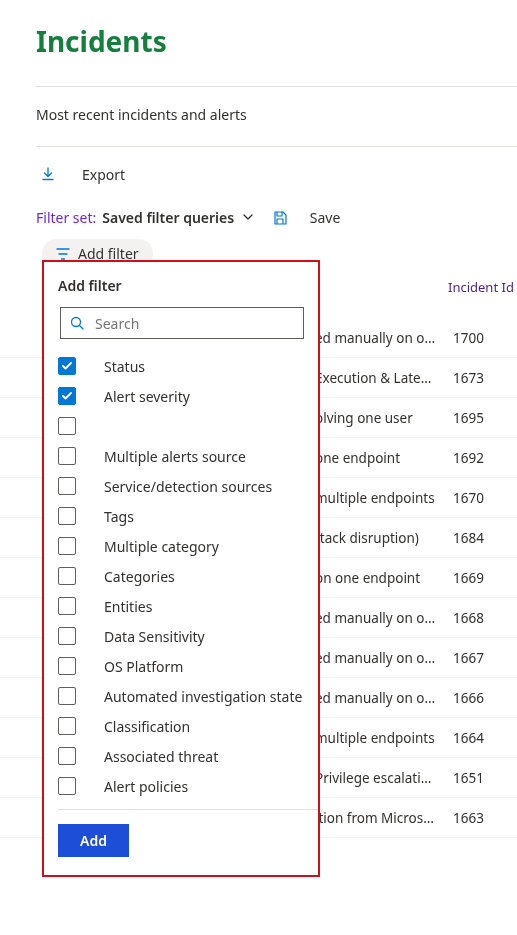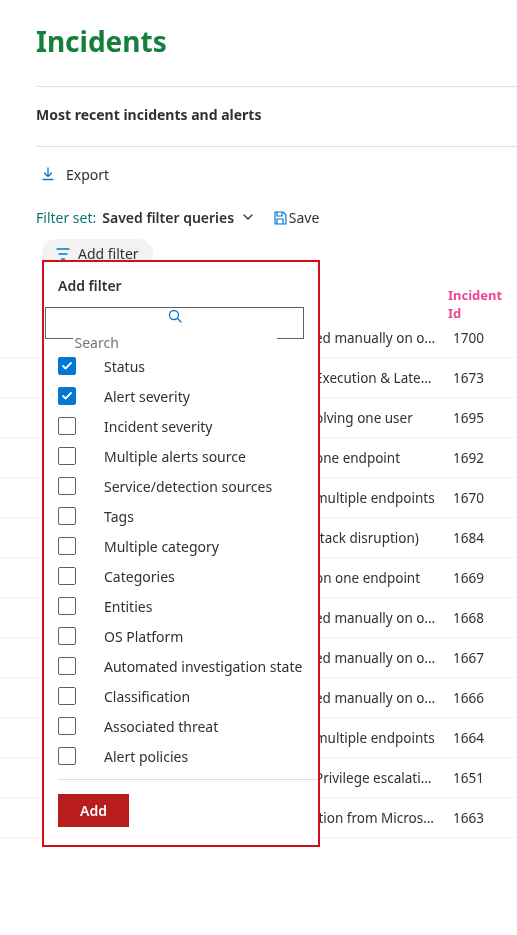--- a/index.html
+++ b/index.html
@@ -18,65 +18,65 @@
     font-weight: 700;
     margin: 22px 0 26px 36px;
     color: #15803d;
   }
   .hline {
     border: none;
     border-top: 1px solid #e1dfdd;
     margin: 0 0 0 36px;
   }
   .section-label {
-    font-weight: 700;
+    font-weight: 400;
     font-size: 14px;
     margin: 18px 0 22px 36px;
   }
   .export-row {
     display: flex;
     align-items: center;
-    gap: 10px;
+    gap: 26px;
     margin: 18px 0 24px 40px;
     cursor: pointer;
   }
   .icon { display: inline-flex; align-items: center; justify-content: center; }
   .filter-set-row {
     display: flex;
     align-items: center;
     gap: 6px;
     margin: 0 0 12px 36px;
     font-size: 14px;
   }
-  .filter-set-row .label { color: #0f766e; }
+  .filter-set-row .label { color: #6d28d9; }
   .filter-set-row .value { font-weight: 600; }
-  .filter-set-row .save { margin-left: 12px; display:flex; align-items:center; gap:1px; cursor:pointer; }
+  .filter-set-row .save { margin-left: 12px; display:flex; align-items:center; gap:22px; cursor:pointer; }
   .pill {
     display: inline-flex;
     align-items: center;
     gap: 8px;
     background: #f3f2f1;
     border-radius: 16px;
     padding: 5px 14px;
     margin-left: 42px;
     font-size: 14px;
     color: #323130;
     cursor: pointer;
   }
   
   .table-area {
     position: relative;
     padding: 28px 0 0 0;
   }
   .col-header {
     position: absolute;
-    top: 18px;
-    font-weight: 700;
+    top: 10px;
+    font-weight: 400;
     font-size: 13px;
-    color: #ec4899;
+    color: #4c1d95;
   }
   .rows { margin-top: 22px; }
   .row {
     display: flex;
     align-items: center;
     height: 40px;
     border-bottom: 1px solid #f3f2f1;
     padding-left: 315px;
   }
   .row .name {
@@ -105,24 +105,23 @@
   .popup-title {
     font-weight: 600;
     font-size: 14px;
     margin: 0 0 12px 14px;
   }
   .search-box {
     display: flex;
     align-items: center;
     gap: 8px;
     border: 1px solid #605e5c;
-    margin: 0 14px 12px 1px;
+    margin: 0 14px 12px 16px;
     height: 32px;
     padding: 0 8px;
-    flex-direction: column;
   }
   .search-box input {
     border: none;
     outline: none;
     flex: 1;
     font-size: 14px;
     font-family: inherit;
     color: #605e5c;
   }
   .opt {
@@ -150,21 +149,21 @@
   .cb.checked svg { display:block; }
   .cb svg { display:none; }
   .opt-label { font-size: 14px; }
   .opts-divider {
     border: none;
     border-top: 1px solid #e1dfdd;
     margin: 8px 0 0 14px;
   }
   .add-btn {
     margin: 14px 0 0 14px;
-    background: #b91c1c;
+    background: #1d4ed8;
     color: #fff;
     border: none;
     font-weight: 600;
     font-size: 14px;
     padding: 7px 22px;
     cursor: pointer;
     font-family: inherit;
   }
 </style>
 </head>
@@ -295,21 +294,20 @@
         <div class="opt">
           <span class="cb checked">
             <svg width="12" height="12" viewBox="0 0 12 12">
               <path d="M2 6l2.5 2.5L10 3" fill="none" stroke="#fff" stroke-width="1.8" stroke-linecap="round" stroke-linejoin="round"></path>
             </svg>
           </span>
           <span class="opt-label">Alert severity</span>
         </div>
         <div class="opt">
           <span class="cb"></span>
-          <span class="opt-label">Incident severity</span>
         </div>
         <div class="opt">
           <span class="cb"></span>
           <span class="opt-label">Multiple alerts source</span>
         </div>
         <div class="opt">
           <span class="cb"></span>
           <span class="opt-label">Service/detection sources</span>
         </div>
         <div class="opt">
@@ -320,20 +318,24 @@
           <span class="cb"></span>
           <span class="opt-label">Multiple category</span>
         </div>
         <div class="opt">
           <span class="cb"></span>
           <span class="opt-label">Categories</span>
         </div>
         <div class="opt">
           <span class="cb"></span>
           <span class="opt-label">Entities</span>
+        </div>
+        <div class="opt">
+          <span class="cb"></span>
+          <span class="opt-label">Data Sensitivity</span>
         </div>
         <div class="opt">
           <span class="cb"></span>
           <span class="opt-label">OS Platform</span>
         </div>
         <div class="opt">
           <span class="cb"></span>
           <span class="opt-label">Automated investigation state</span>
         </div>
         <div class="opt">

